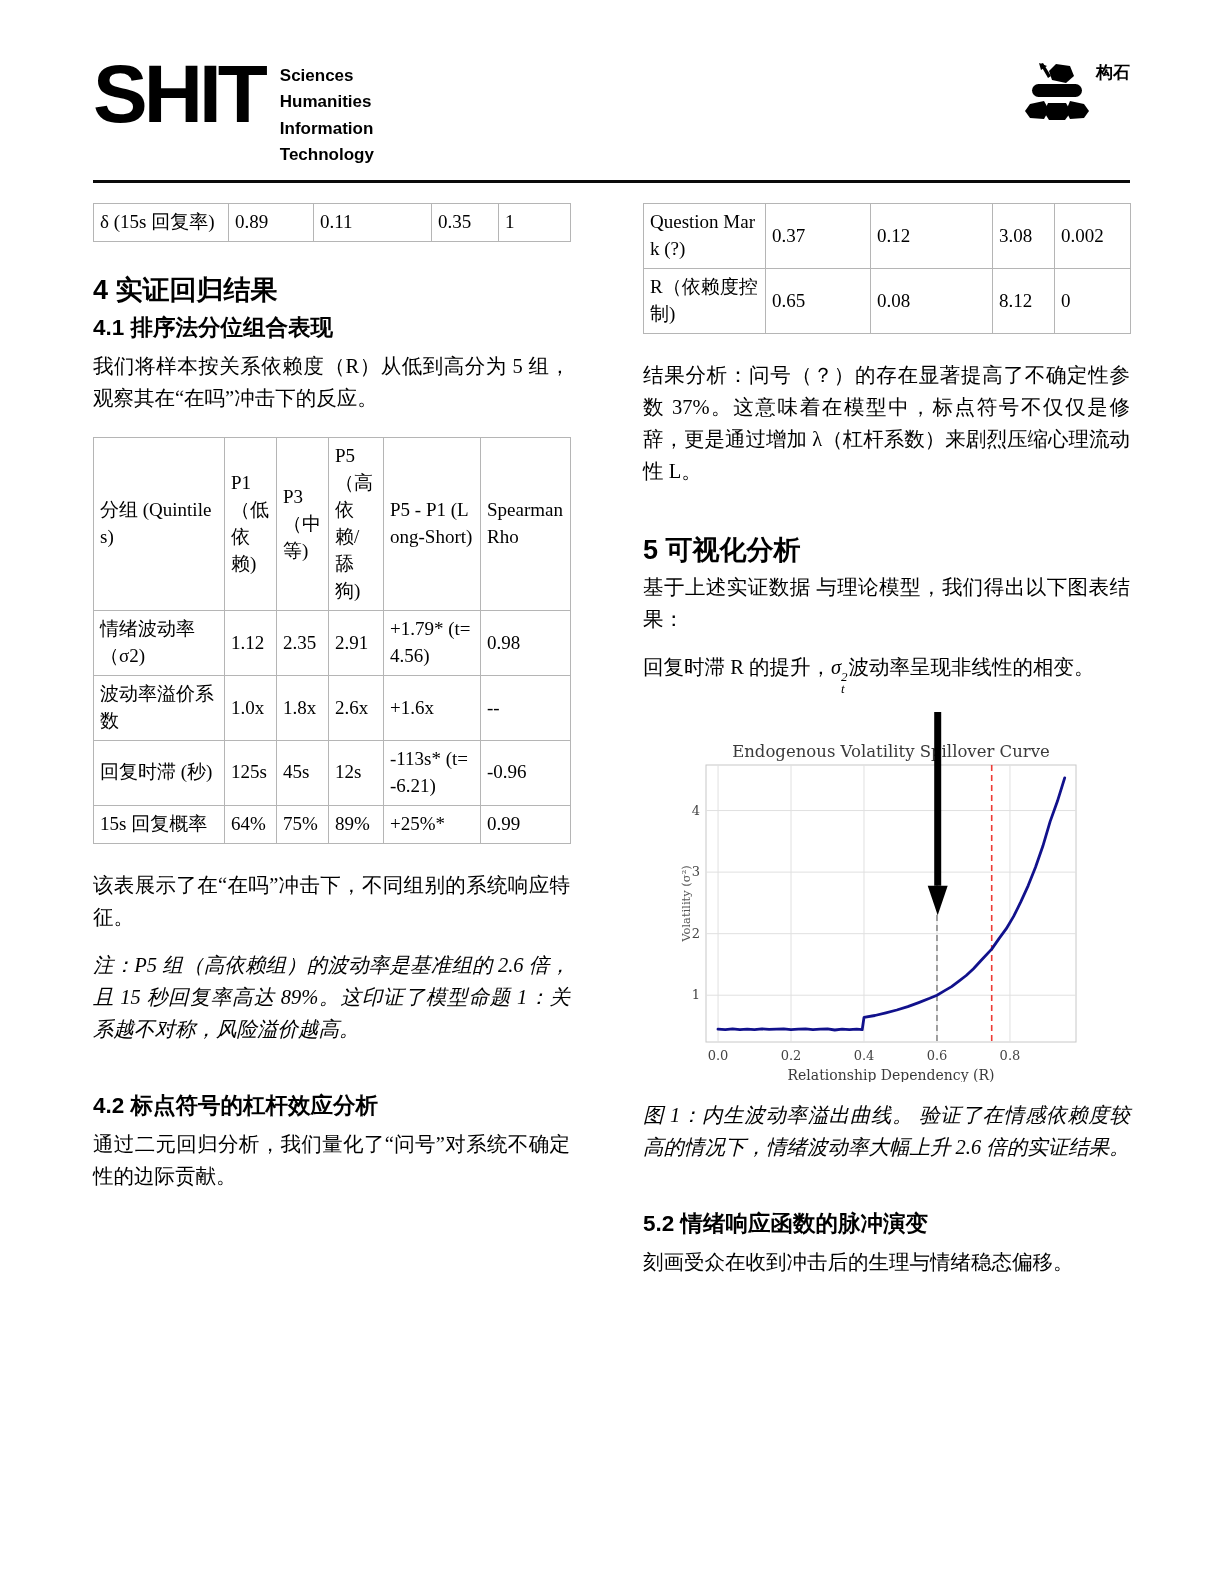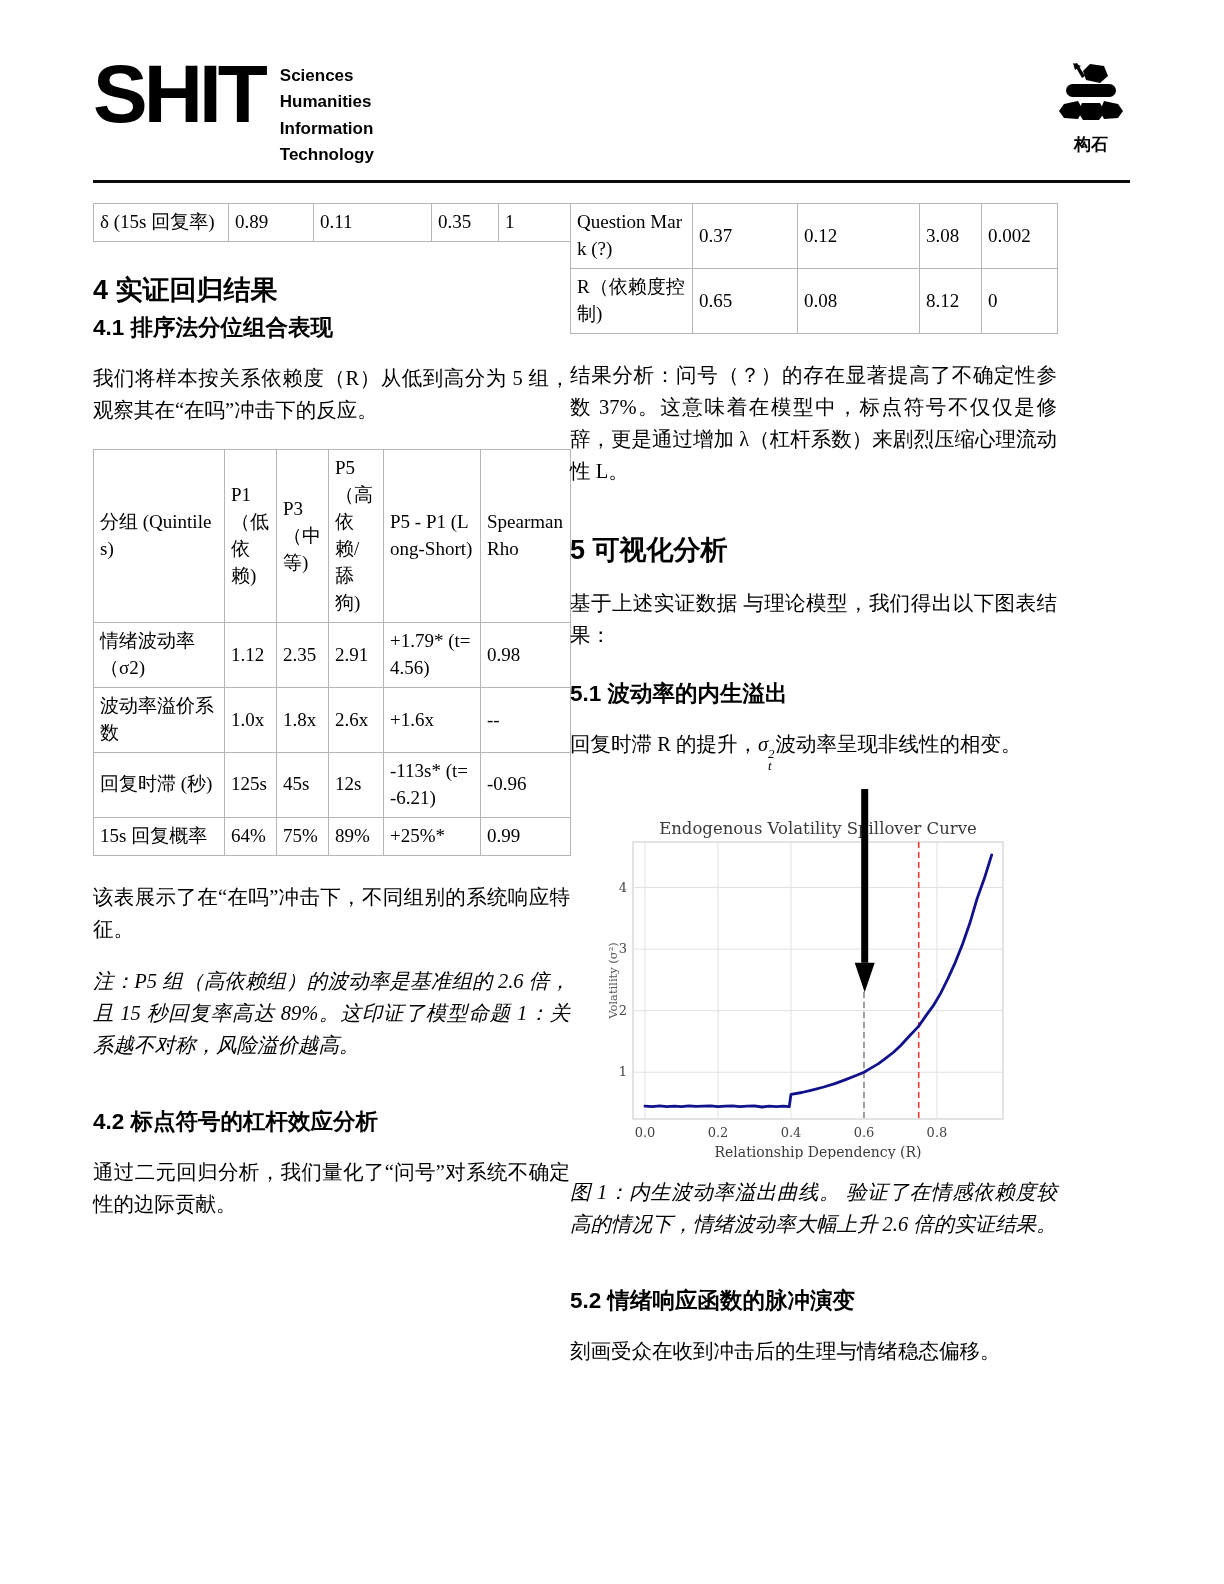--- a/index.html
+++ b/index.html
@@ -3,34 +3,34 @@
 <meta charset="utf-8">
 <style>
   html,body{margin:0;padding:0;background:#ffffff;}
   body{width:1224px;height:1584px;font-family:"Liberation Serif",serif;color:#000;position:relative;overflow:hidden;}
   .page{width:1224px;height:1492px;position:relative;}
   
   header{display:flex;justify-content:space-between;align-items:flex-start;padding:56px 94px 0 93px;}
   .brand{display:flex;align-items:flex-start;gap:16px;}
   .brand-word{font-family:"Liberation Sans",sans-serif;font-weight:900;font-size:82px;line-height:0.92;letter-spacing:-4px;}
   .brand-sub{font-family:"Liberation Sans",sans-serif;font-weight:700;font-size:17px;line-height:1.55;padding-top:7px;}
-  .org{display:flex;flex-direction:column;align-items:center;margin-top:4px;}
+  .org{display:flex;flex-direction:row;margin-top:4px;}
   .org-label{font-family:"Liberation Sans",sans-serif;font-weight:700;font-size:17px;margin-top:1px;}
   .rule{border:none;border-top:3px solid #0b0b0b;margin:12px 94px 0 93px;}
   
-  main{display:flex;padding:20px 94px 0 93px;align-items:flex-start;}
+  main{display:flex;gap:73px;padding:20px 94px 0 93px;align-items:flex-start;}
   .col-left{width:477px;flex:none;}
   .col-right{width:487px;flex:none;}
   
   table{border-collapse:collapse;width:100%;table-layout:fixed;font-size:19px;}
   td{border:1px solid #b5b5b5;padding:5px 6px;vertical-align:middle;text-align:left;line-height:1.42;word-break:break-all;overflow-wrap:anywhere;}
   
   .h-major{font-family:"Liberation Sans",sans-serif;font-weight:700;font-size:27px;margin:30px 0 4px;}
   .h-minor{font-family:"Liberation Sans",sans-serif;font-weight:700;font-size:22.5px;margin:4px 0 8px;}
-  p{font-size:20.5px;line-height:1.56;margin:20px 0 16px;text-align:justify;}
+  p{font-size:20.5px;line-height:1.56;margin:4px 0 16px;text-align:justify;}
   .note{font-style:italic;}
   .caption{font-style:italic;margin-top:14px;}
   .mt-lg{margin-top:44px;}
   .mt-md{margin-top:26px;}
   .tbl-gap{margin-top:22px;}
   
   .sigma{font-style:italic;}
   .sigma-stack{display:inline-flex;flex-direction:column;align-items:flex-start;vertical-align:-7px;line-height:1;font-size:13px;font-style:italic;margin-right:1px;}
   .sigma-stack .ss-sup{line-height:0.9;}
   .sigma-stack .ss-sub{line-height:0.9;}
@@ -190,21 +190,20 @@
           <td>0</td>
         </tr>
       </tbody>
         </table>
 
       <p class="mt-md">结果分析：问号（？）的存在显著提高了不确定性参数 37%。这意味着在模型中，标点符号不仅仅是修辞，更是通过增加 λ（杠杆系数）来剧烈压缩心理流动性 L。</p>
 
       <div class="h-major mt-lg">5 可视化分析</div>
       <p>基于上述实证数据 与理论模型，我们得出以下图表结果：</p>
 
-      <div class="h-minor mt-md">5.1 波动率的内生溢出</div>
       <p><span>回复时滞 R 的提升，</span><span class="sigma">σ</span><span class="sigma-stack">
             <span class="ss-sup">2</span>
             <span class="ss-sub">t</span>
           </span><span>波动率呈现非线性的相变。</span></p>
 
       <div class="chart-wrap">
         <svg id="chart" width="400" height="372" viewBox="0 0 400 372">
             <rect x="26" y="55" width="370" height="277" fill="#ffffff" stroke="#c8c8c8" stroke-width="1"></rect>
             <line x1="38.0414201183432" y1="55" x2="38.0414201183432" y2="332" stroke="#e0e0e0" stroke-width="1"></line>
             <line x1="111.01972386587771" y1="55" x2="111.01972386587771" y2="332" stroke="#e0e0e0" stroke-width="1"></line>

